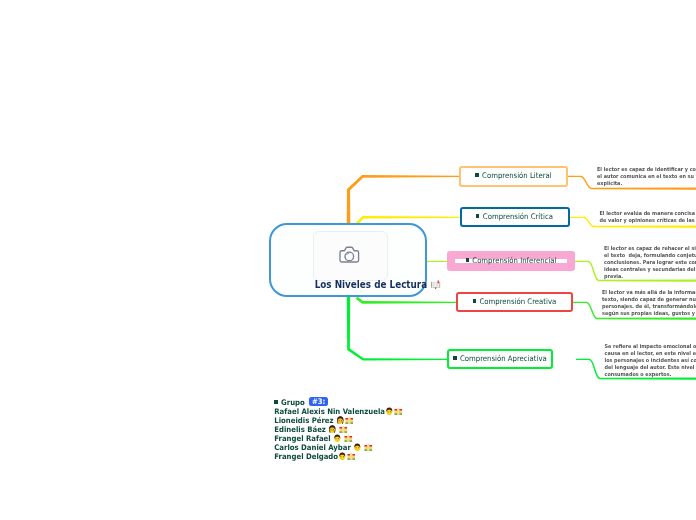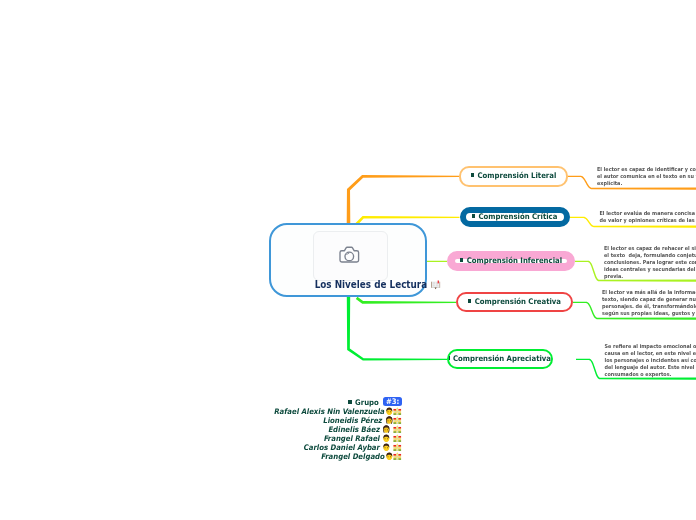--- a/index.html
+++ b/index.html
@@ -14,39 +14,39 @@
   #central{position:absolute;left:269px;top:223px;width:158px;height:74px;
            box-sizing:border-box;border:2px solid #3f97d8;border-radius:18px;
            background:#fdfefe;}
   #central-img{position:absolute;left:42.4px;top:6.4px;width:74.6px;height:50px;
            box-sizing:border-box;border:1px solid #eceef0;border-radius:6px;background:#fcfcfd;}
   #central-title{position:absolute;left:0;top:54px;width:158px;text-align:center;
            font-size:9.82px;font-weight:bold;color:#15305e;line-height:12px;
            white-space:nowrap;margin-left:28px;}
 
   
-  .pill{position:absolute;box-sizing:border-box;border-radius:10px;background:#fff;
+  .pill{position:absolute;box-sizing:border-box;border-radius:3px;background:#fff;
         display:flex;align-items:center;justify-content:center;
-        font-size:7.7px;font-weight:bold;color:#0d4a3d;white-space:nowrap;
+        font-size:7.7px;font-weight:normal;color:#0d4a3d;white-space:nowrap;
         padding-bottom:0.5px;}
   .bullet{display:inline-block;width:3.4px;height:3.4px;background:#0d4a3d;
         margin-right:3.4px;position:relative;top:-0.6px;}
 
   
   .desc{position:absolute;font-size:5.42px;font-weight:bold;color:#555555;
         line-height:7px;white-space:pre;}
 
   
   #group{position:absolute;left:274.3px;top:398.6px;font-size:7.7px;font-weight:bold;
-        color:#0d4a3d;white-space:nowrap;text-align:right;}
+        color:#0d4a3d;white-space:nowrap;}
   #group-title{height:8.85px;line-height:8.85px;position:relative;top:-1px;}
   #group-badge{display:inline-block;background:#2f63f3;color:#ffffff;border-radius:2.5px;
         padding:0.6px 2.6px 1.2px 2.6px;font-size:7.7px;font-weight:bold;margin-left:4.6px;
         position:relative;top:-0.6px;line-height:7.2px;}
-  .member{height:8.85px;line-height:8.85px;font-style:italic;}
+  .member{height:8.85px;line-height:8.85px;}
   .emoji{display:inline-block;vertical-align:-1.6px;}
   .bookicon{display:inline-block;vertical-align:-2px;margin-left:3px;}
 </style>
 </head>
 <body>
 
 <svg width="0" height="0" style="position:absolute" aria-hidden="true">
     <defs>
   <symbol id="emoji-man" viewBox="0 0 36 36">
     <path fill="#F4C21B" d="M30.5,18.6c0,8.2-5.6,14.8-12.5,14.8S5.5,26.8,5.5,18.6S11.1,3.2,18,3.2S30.5,10.4,30.5,18.6z"></path>
@@ -134,21 +134,21 @@
     </div>
     <div id="central-title"><span>Los Niveles de Lectura</span><svg class="bookicon" width="11.2" height="11.2" viewBox="0 0 36 36">
           <use href="#emoji-open-book"></use>
         </svg></div>
   </div>
 
   <div class="pill" id="pill0" style="left:459px;top:165.5px;width:109px;height:21px;border:2px solid rgba(255,157,25,0.62);">
     <span class="bullet"></span>
       <span>Comprensión Literal</span>
   </div>
-  <div class="pill" id="pill1" style="left:459.5px;top:207px;width:110px;height:20px;border:6px solid #0369a1;">
+  <div class="pill" id="pill1" style="left:459.5px;top:207px;width:110px;height:20px;border:2px solid #0369a1;">
     <span class="bullet"></span>
       <span>Comprensión Crítica</span>
   </div>
   <div class="pill" id="pill2" style="left:447px;top:251px;width:128px;height:20px;border:8px solid #f9a8d4;">
     <span class="bullet"></span>
       <span>Comprensión Inferencial</span>
   </div>
   <div class="pill" id="pill3" style="left:456px;top:292px;width:117px;height:20px;border:2px solid #ef4444;">
     <span class="bullet"></span>
       <span>Comprensión Creativa</span>

